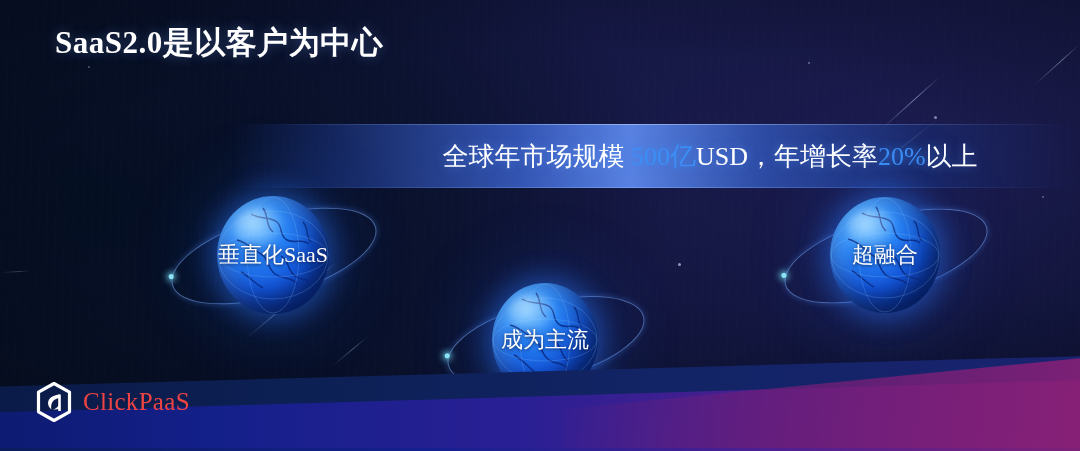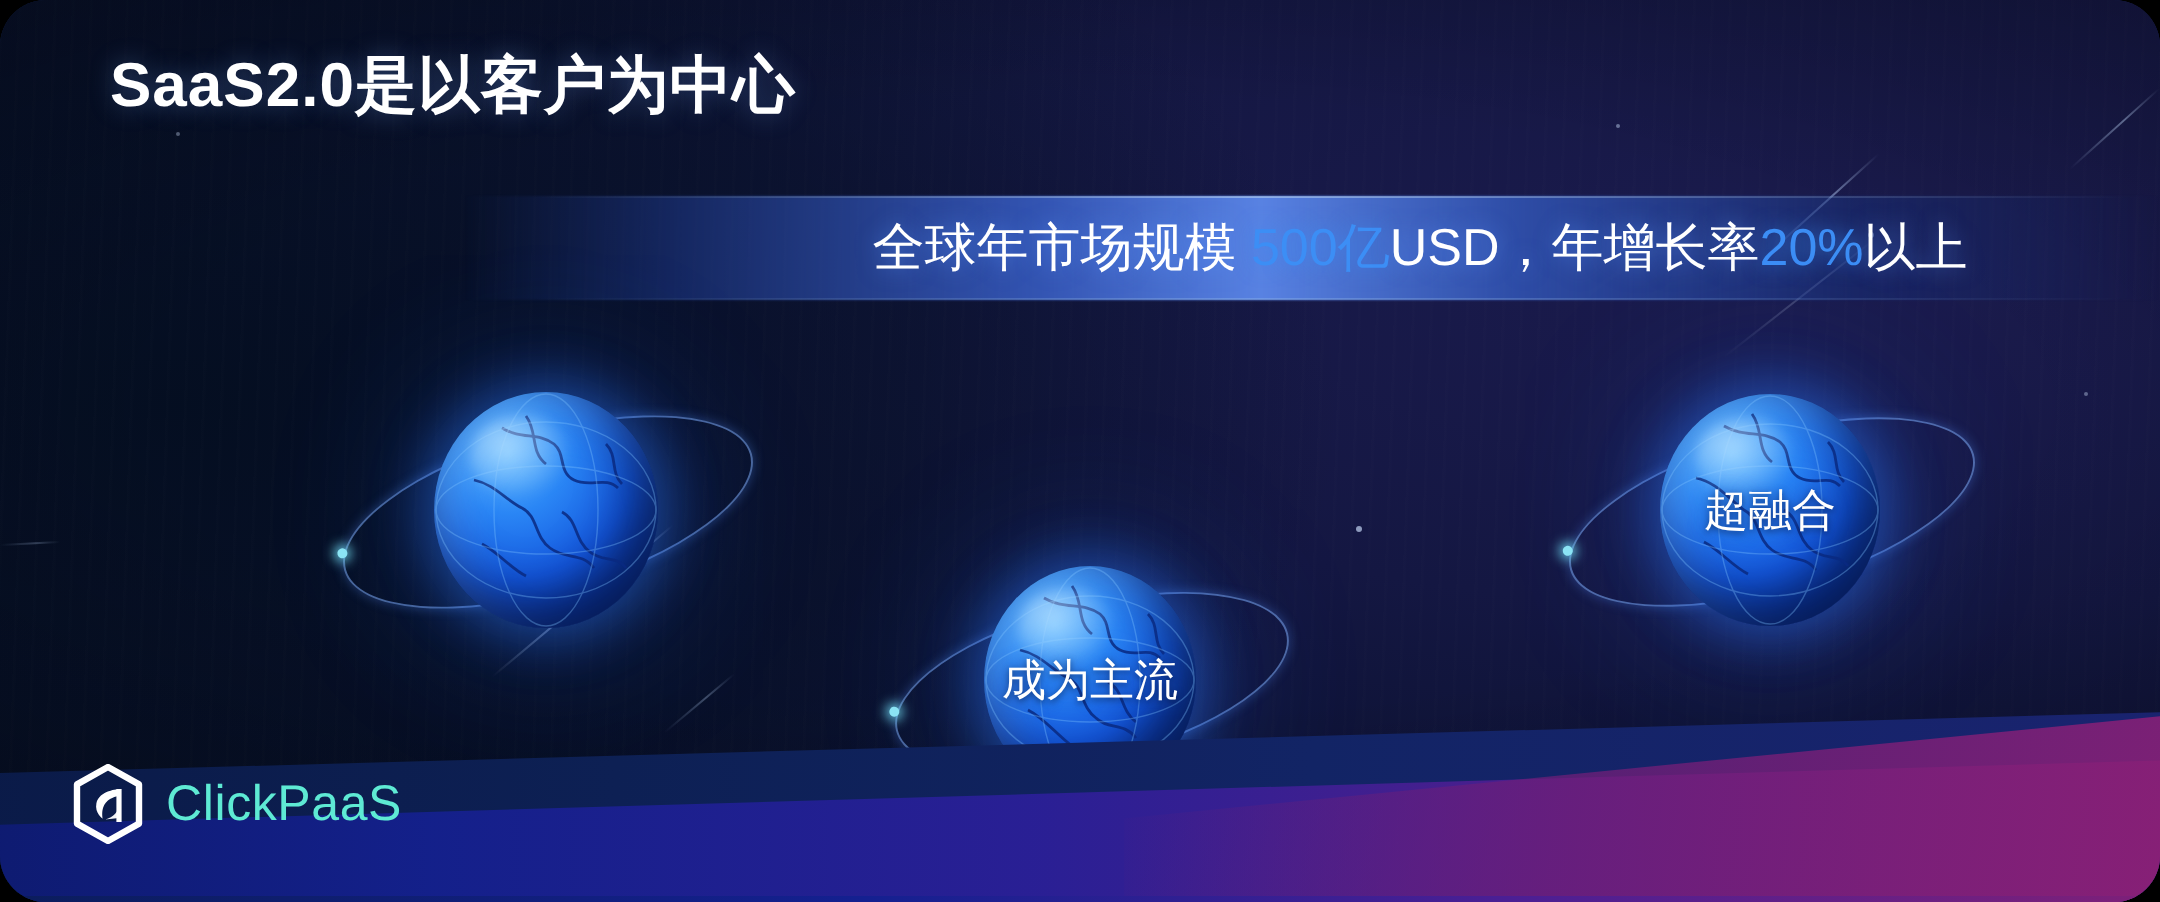--- a/index.html
+++ b/index.html
@@ -6,23 +6,22 @@
   html, body {
     margin: 0;
     padding: 0;
     background: #000;
   }
   .slide {
     position: relative;
     width: 1080px;
     height: 451px;
     overflow: hidden;
-    font-family: Liberation Sans, sans-serif;
+    font-family: Liberation Serif, serif;
     background: #0a1330;
-    border-radius: 23px;
   }
 
   
   .bg-base {
     position: absolute; inset: 0;
     background:
       radial-gradient(120% 100% at 85% 30%, #1b1b4e 0%, #141742 38%, #0c1233 65%, #08102a 100%),
       linear-gradient(90deg, #07142d 0%, #0a1030 45%, #161a47 100%);
   }
   .bg-left-dark {
@@ -64,22 +63,22 @@
     font-weight: bold;
     color: #ffffff;
     letter-spacing: 0.5px;
     text-shadow: 0 0 12px rgba(120,170,255,0.35);
     white-space: nowrap;
   }
 
   
   .banner-wrap {
     position: absolute;
-    left: 232px; top: 98px;
-    width: 848px; height: 52px;
+    left: 232px; top: 124px;
+    width: 848px; height: 64px;
   }
   .banner-glow {
     position: absolute; inset: 0;
     background:
       linear-gradient(90deg,
         rgba(24,44,110,0) 0%,
         rgba(30,56,136,0.55) 12%,
         rgba(58,96,200,0.85) 34%,
         rgba(92,136,235,0.95) 47%,
         rgba(52,90,190,0.8) 62%,
@@ -186,21 +185,21 @@
     clip-path: polygon(0% 62%, 100% 12%, 100% 100%, 0% 100%);
   }
   .band-edge {
     position: absolute; left: 0; right: 0; bottom: 0; height: 3px;
     background: linear-gradient(90deg, #0b1d5c 0%, #142090 40%, #4b1f94 70%, #7e2078 100%);
   }
 
   
   .logo { position: absolute; left: 36px; bottom: 29px; display: flex; align-items: center; gap: 11px; }
   .logo-mark { width: 36px; height: 40px; }
-  .logo-text { color: #5eead4; font-size: 25px; letter-spacing: 0.3px; font-weight: 500; }
+  .logo-text { color: #ef4444; font-size: 25px; letter-spacing: 0.3px; font-weight: 500; }
 
   
   .change {
     position: absolute; right: 22px; bottom: 18px;
     font-size: 40px;
     font-weight: bold;
     letter-spacing: 1px;
     line-height: 1;
   }
   .change .g {
@@ -274,20 +273,21 @@
         </g>
         <g fill="none" stroke="#7fc4ff" stroke-width="0.7" opacity="0.35">
           <ellipse cx="56" cy="59" rx="55" ry="22"></ellipse>
           <ellipse cx="56" cy="59" rx="55" ry="44"></ellipse>
           <ellipse cx="56" cy="59" rx="26" ry="58"></ellipse>
         </g>
       </svg>
       <div class="globe-shine"></div>
     </div>
     <div class="globe-label">
+      <div>垂直化SaaS</div>
     </div>
   </div>
 
   <div class="globe-node" style="left:545px;top:340px;width:0;height:0;">
     <div class="orbit" style="width:200px;height:76px;margin-left:-100px;margin-top:-38px;transform:rotate(-14deg);">
       <div class="orbit-dot" style="left:-2px;top:26px;"></div>
       <div class="orbit-dot" style="left:96px;top:70px;"></div>
     </div>
     <div class="globe" style="width:106px;height:114px;">
       <svg viewBox="0 0 106 114" preserveAspectRatio="none">

